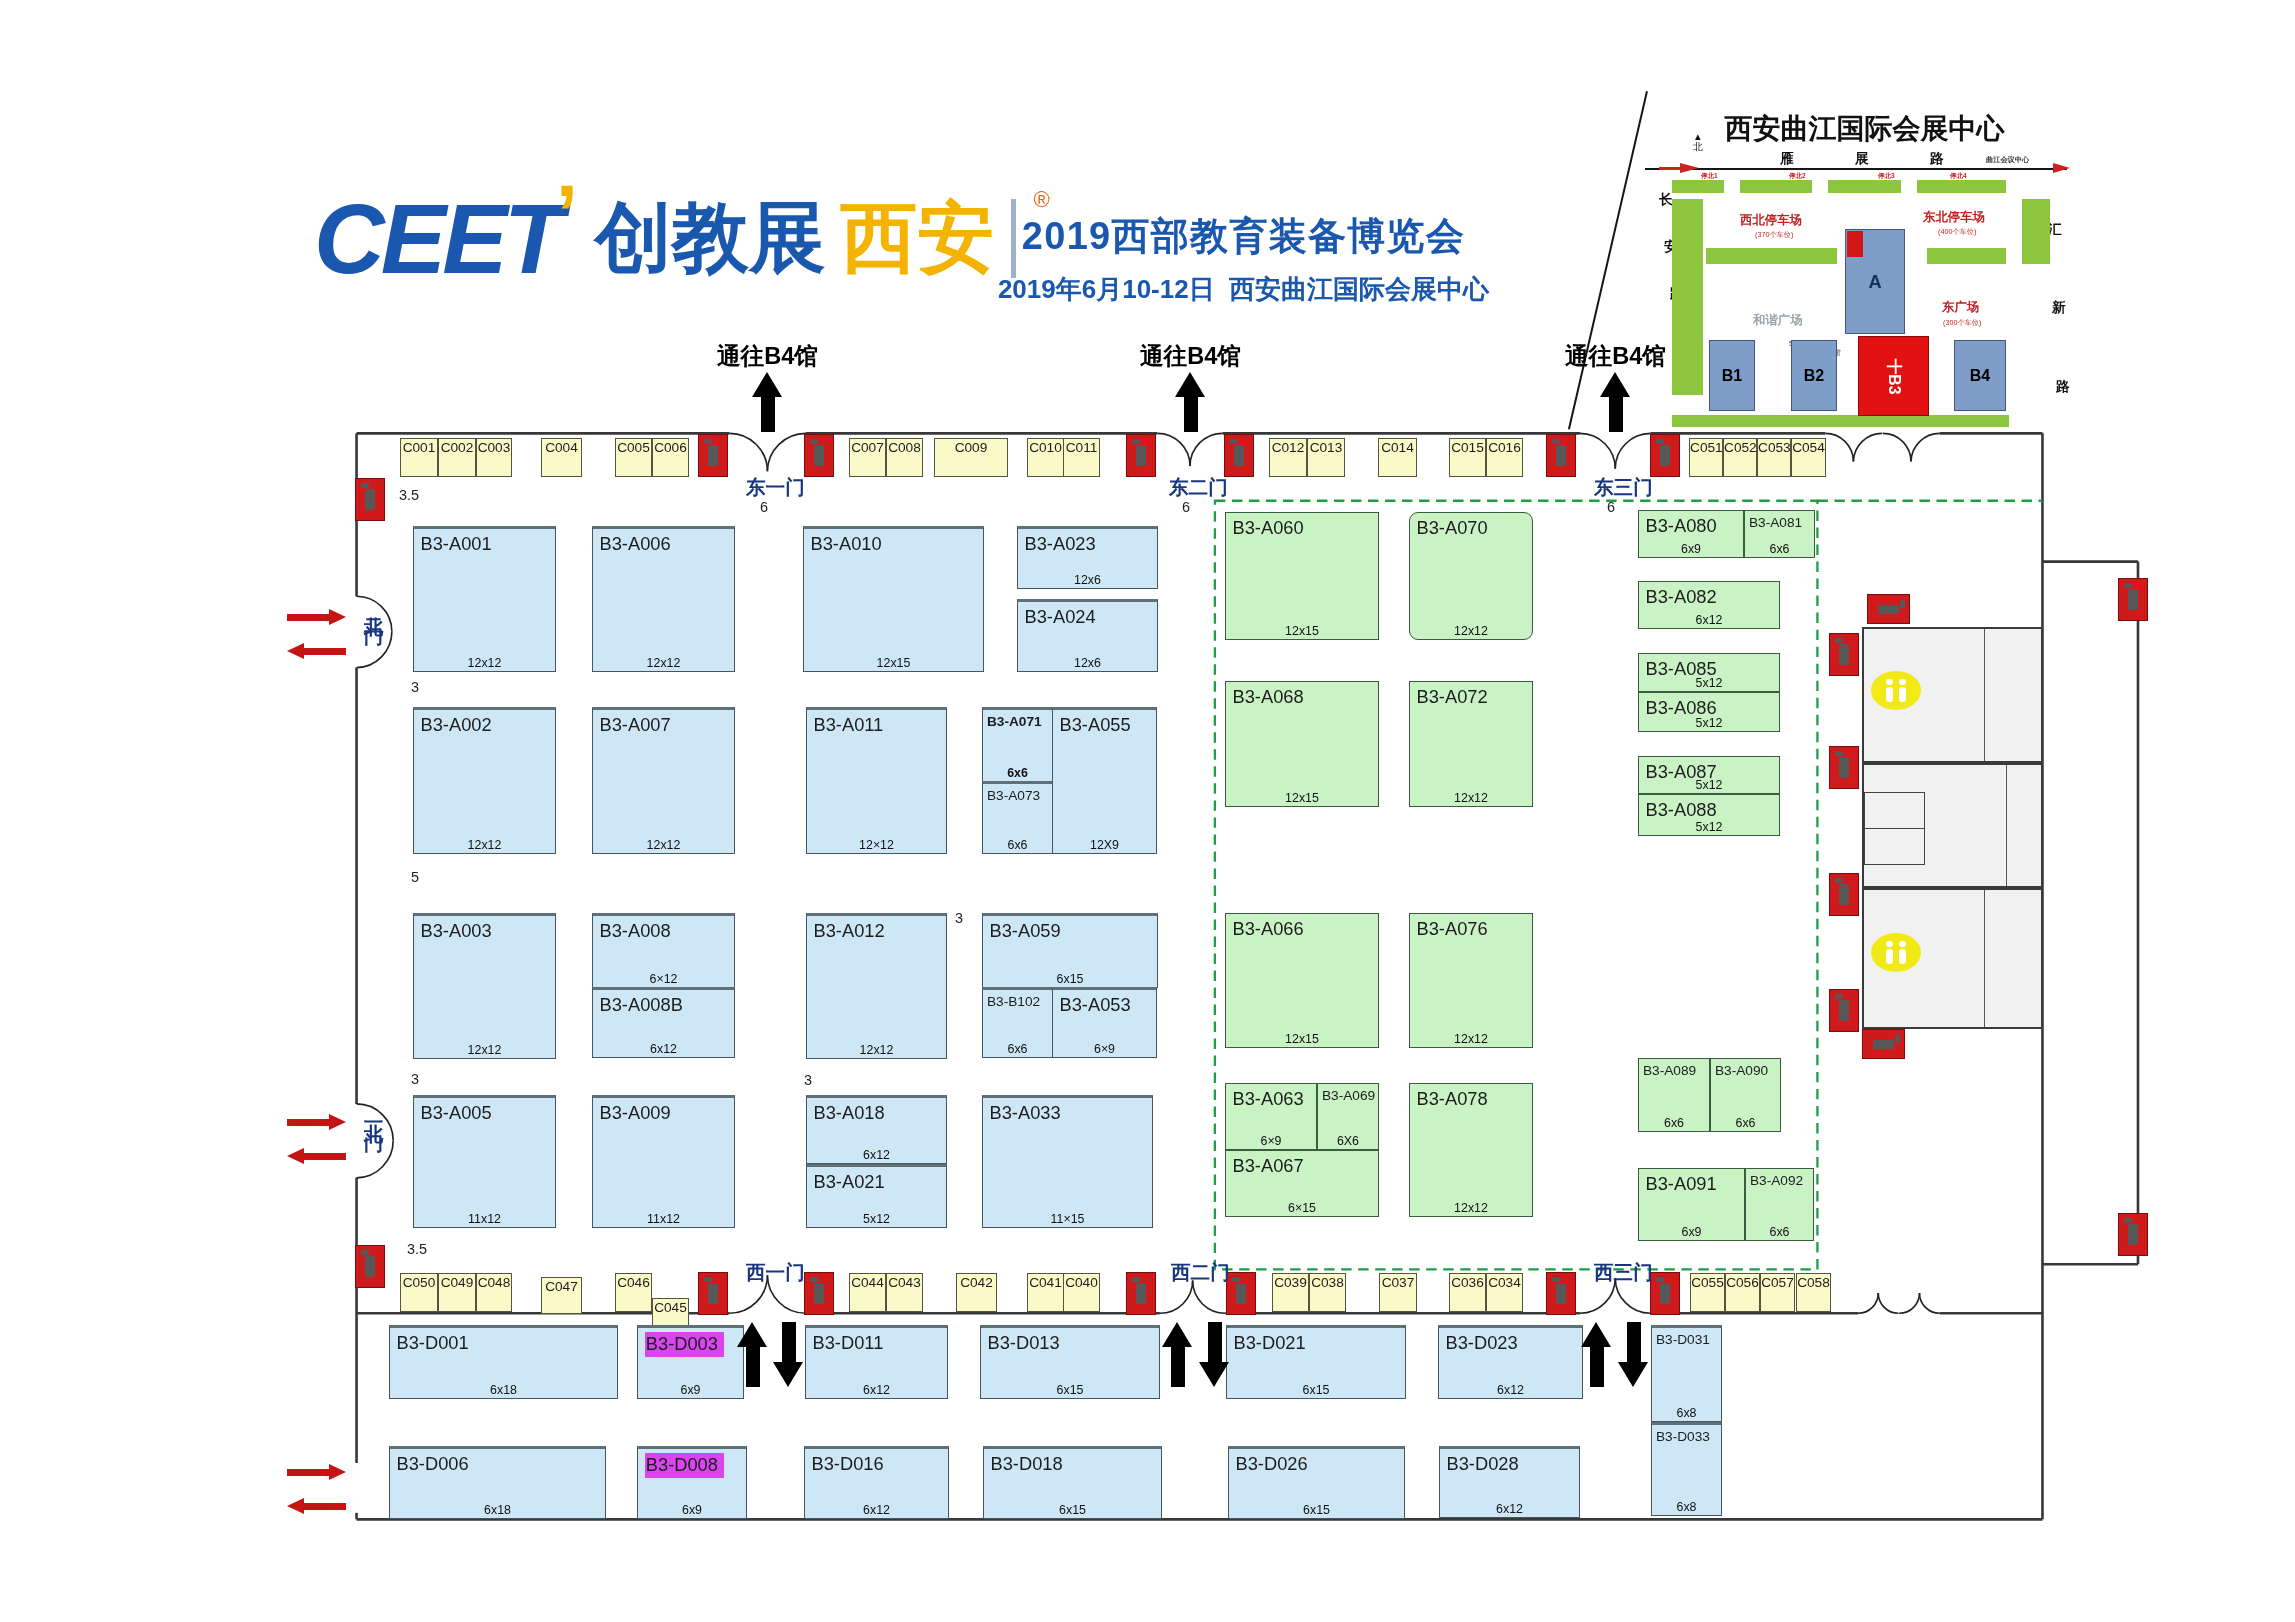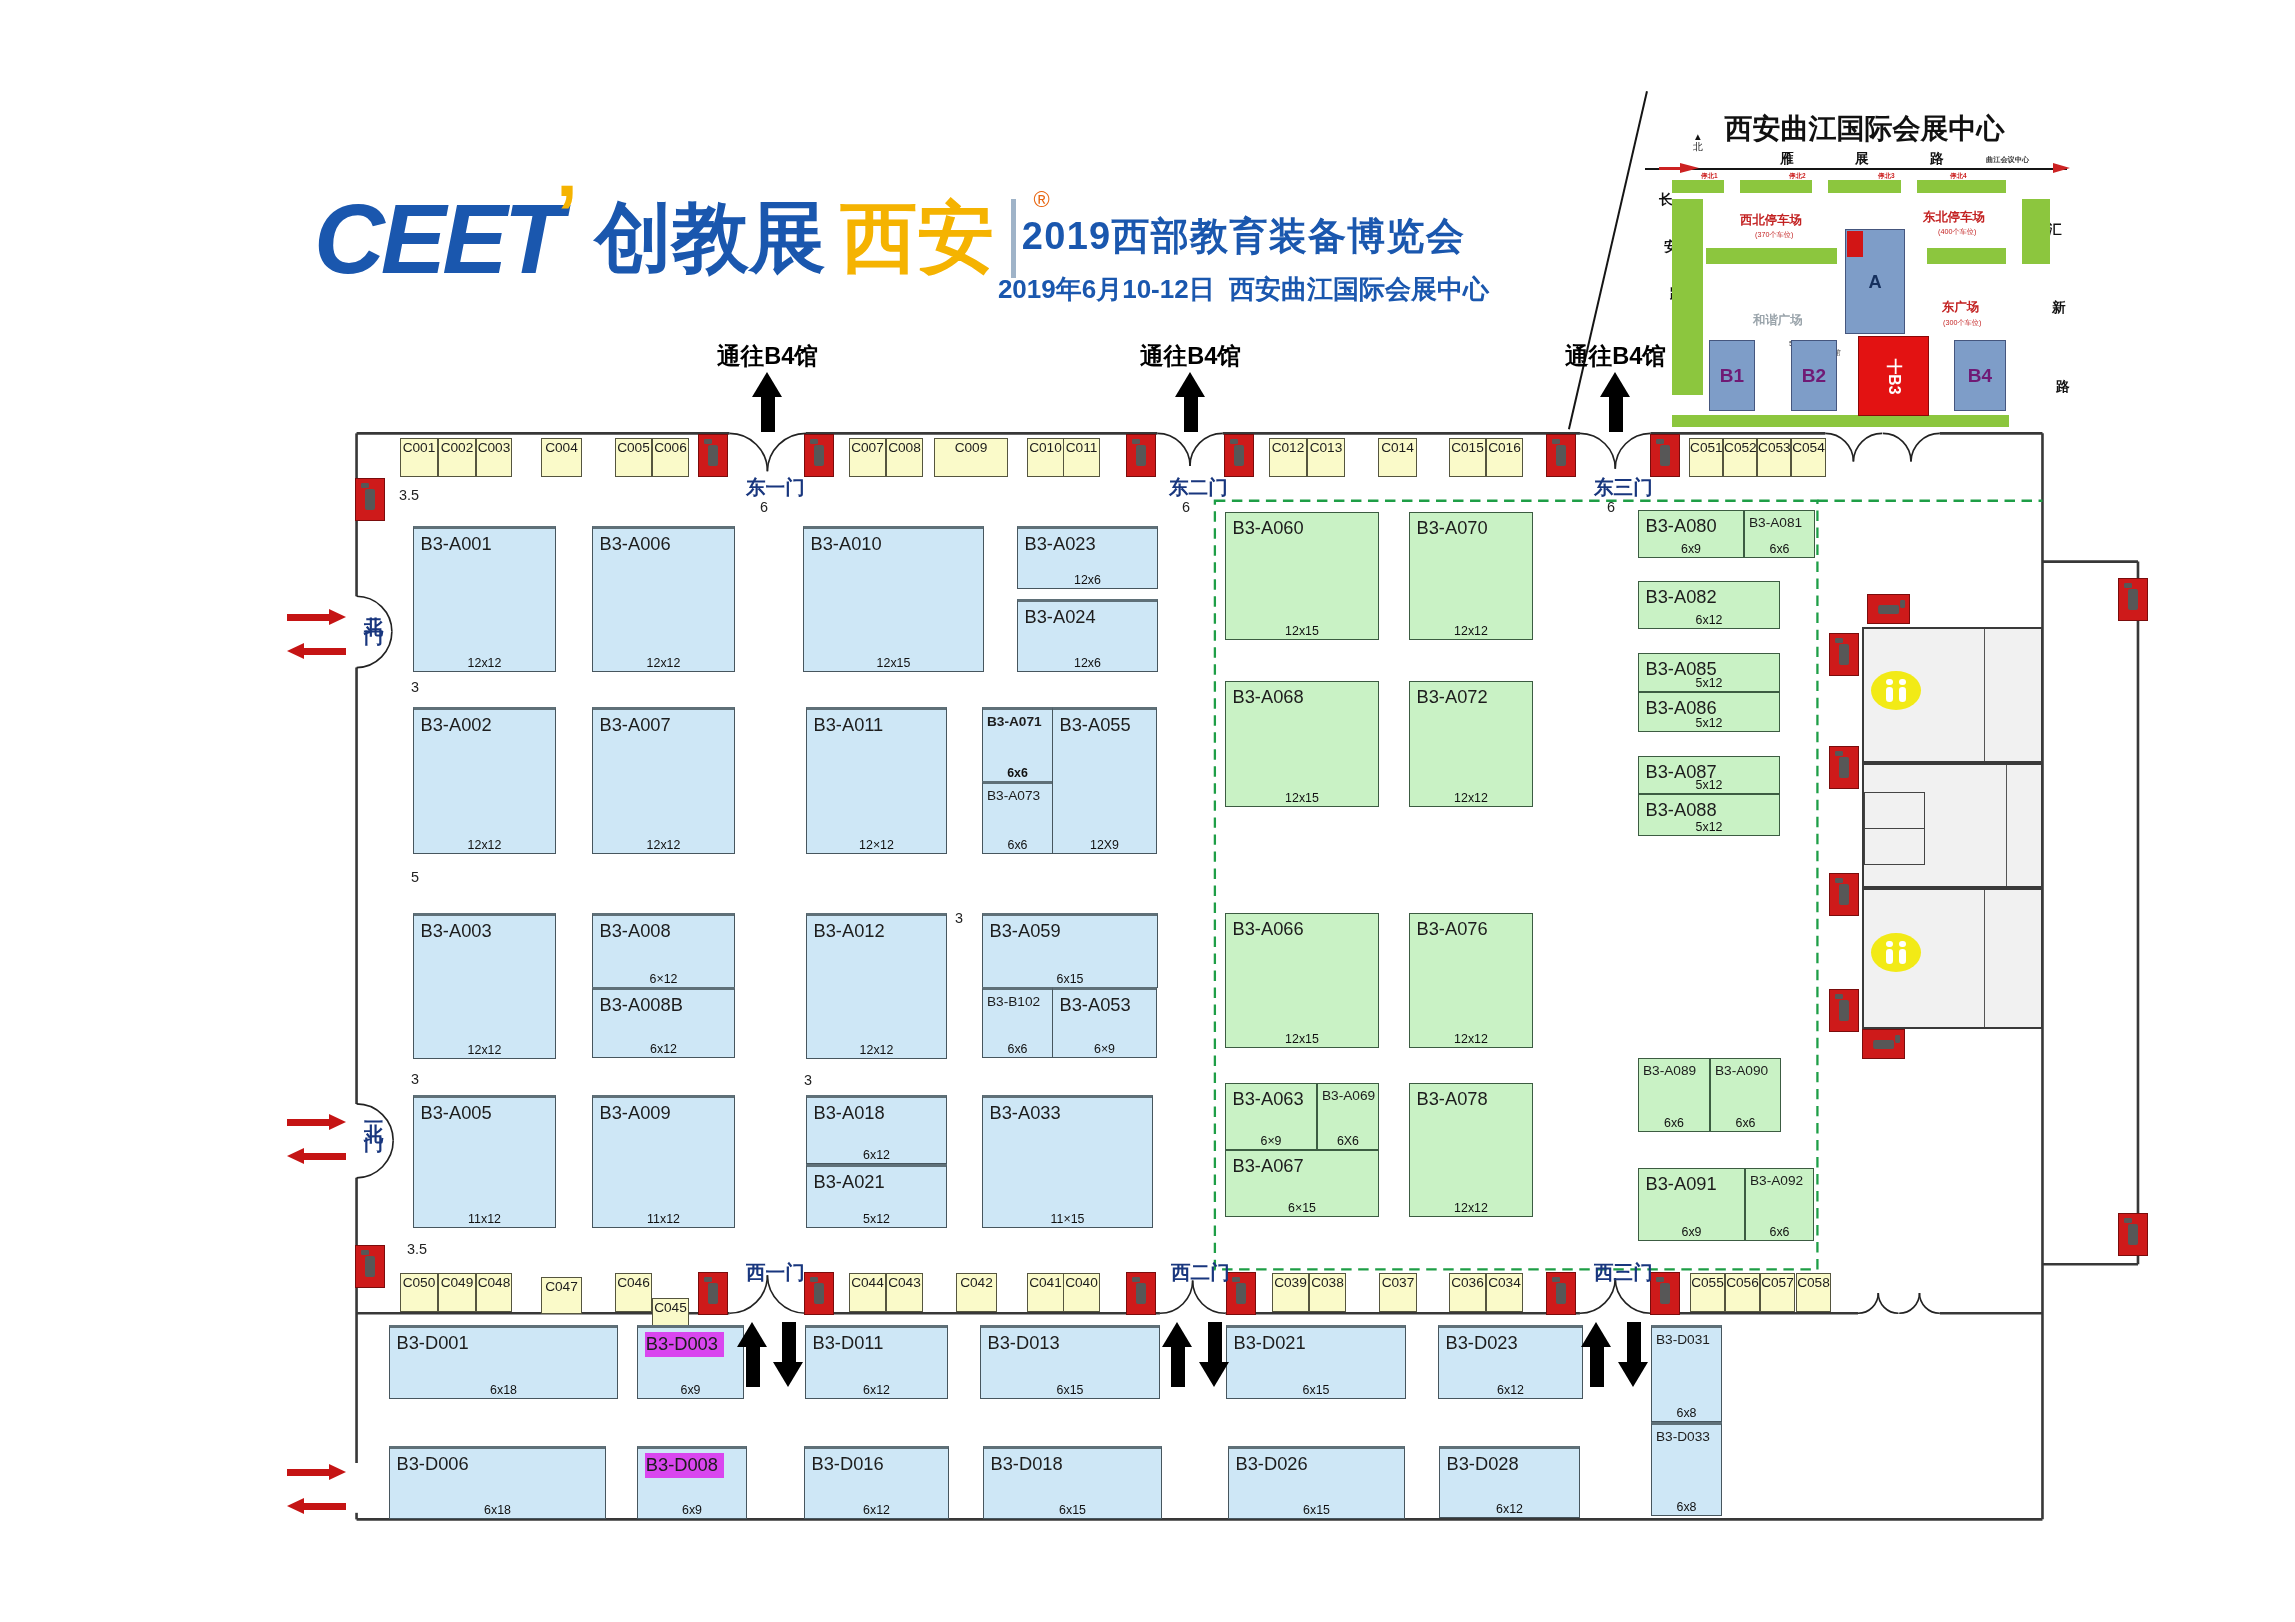--- a/index.html
+++ b/index.html
@@ -57,21 +57,21 @@
   .mm-roadleft{left:17px;top:39px;width:2px;height:347px;background:#151515;transform:rotate(13deg);transform-origin:top left}
   .mm-rc{font-weight:700;font-size:13.7px;color:#111}
   .mm-note{left:357px;top:103px;font-size:7.2px;color:#333;font-weight:700}
   .mm-g{background:#8cc63e}
   .mm-gap{background:#fff}
   .mm-stop{font-size:6.5px;color:#c22;font-weight:700}
   .mm-red{color:#c32222;font-weight:700;font-size:12.4px;white-space:nowrap}
   .mm-cap{color:#c32222;font-size:7.2px;white-space:nowrap}
   .mm-gray{color:#9aa4ab;font-weight:700;font-size:12.4px}
   .mm-dim{font-size:7.9px;color:#333}
-  .mm-b{background:#7e9dc8;border:1.3px solid #45567e;display:flex;align-items:center;justify-content:center;color:#701a75;font-weight:700;font-size:19px}
+  .mm-b{background:#7e9dc8;border:1.3px solid #45567e;display:flex;align-items:center;justify-content:center;color:#000000;font-weight:700;font-size:16px}
   .mm-b3{background:#e31212;border:1.3px solid #8a0808;display:flex;align-items:center;justify-content:center}
   .mm-b3 span{position:static;color:#fff;font-weight:700;font-size:15.7px;transform:rotate(90deg);white-space:nowrap}
   .mm-ared{background:#d21515}
   .mm-arr{height:0;width:0;border-style:solid}
 </style>
 </head>
 <body>
 
 <div id="page">
 
@@ -288,21 +288,21 @@
         <span class="bsize">5x12</span>
       </div>
       <div class="booth b-a" style="left: 982px; top: 1095px; width: 171px; height: 133px;">
         <span class="bid">B3-A033</span>
         <span class="bsize">11×15</span>
       </div>
       <div class="booth b-g" style="left: 1225px; top: 512px; width: 154px; height: 128px;">
         <span class="bid">B3-A060</span>
         <span class="bsize">12x15</span>
       </div>
-      <div class="booth b-g" style="left: 1409px; top: 512px; width: 124px; height: 128px;">
+      <div class="booth b-g" style="left: 1409px; top: 512px; width: 124px; height: 128px; border-radius: 9px;">
         <span class="bid">B3-A070</span>
         <span class="bsize">12x12</span>
       </div>
       <div class="booth b-g" style="left: 1225px; top: 681px; width: 154px; height: 126px;">
         <span class="bid">B3-A068</span>
         <span class="bsize">12x15</span>
       </div>
       <div class="booth b-g" style="left: 1409px; top: 681px; width: 124px; height: 126px;">
         <span class="bid">B3-A072</span>
         <span class="bsize">12x12</span>

